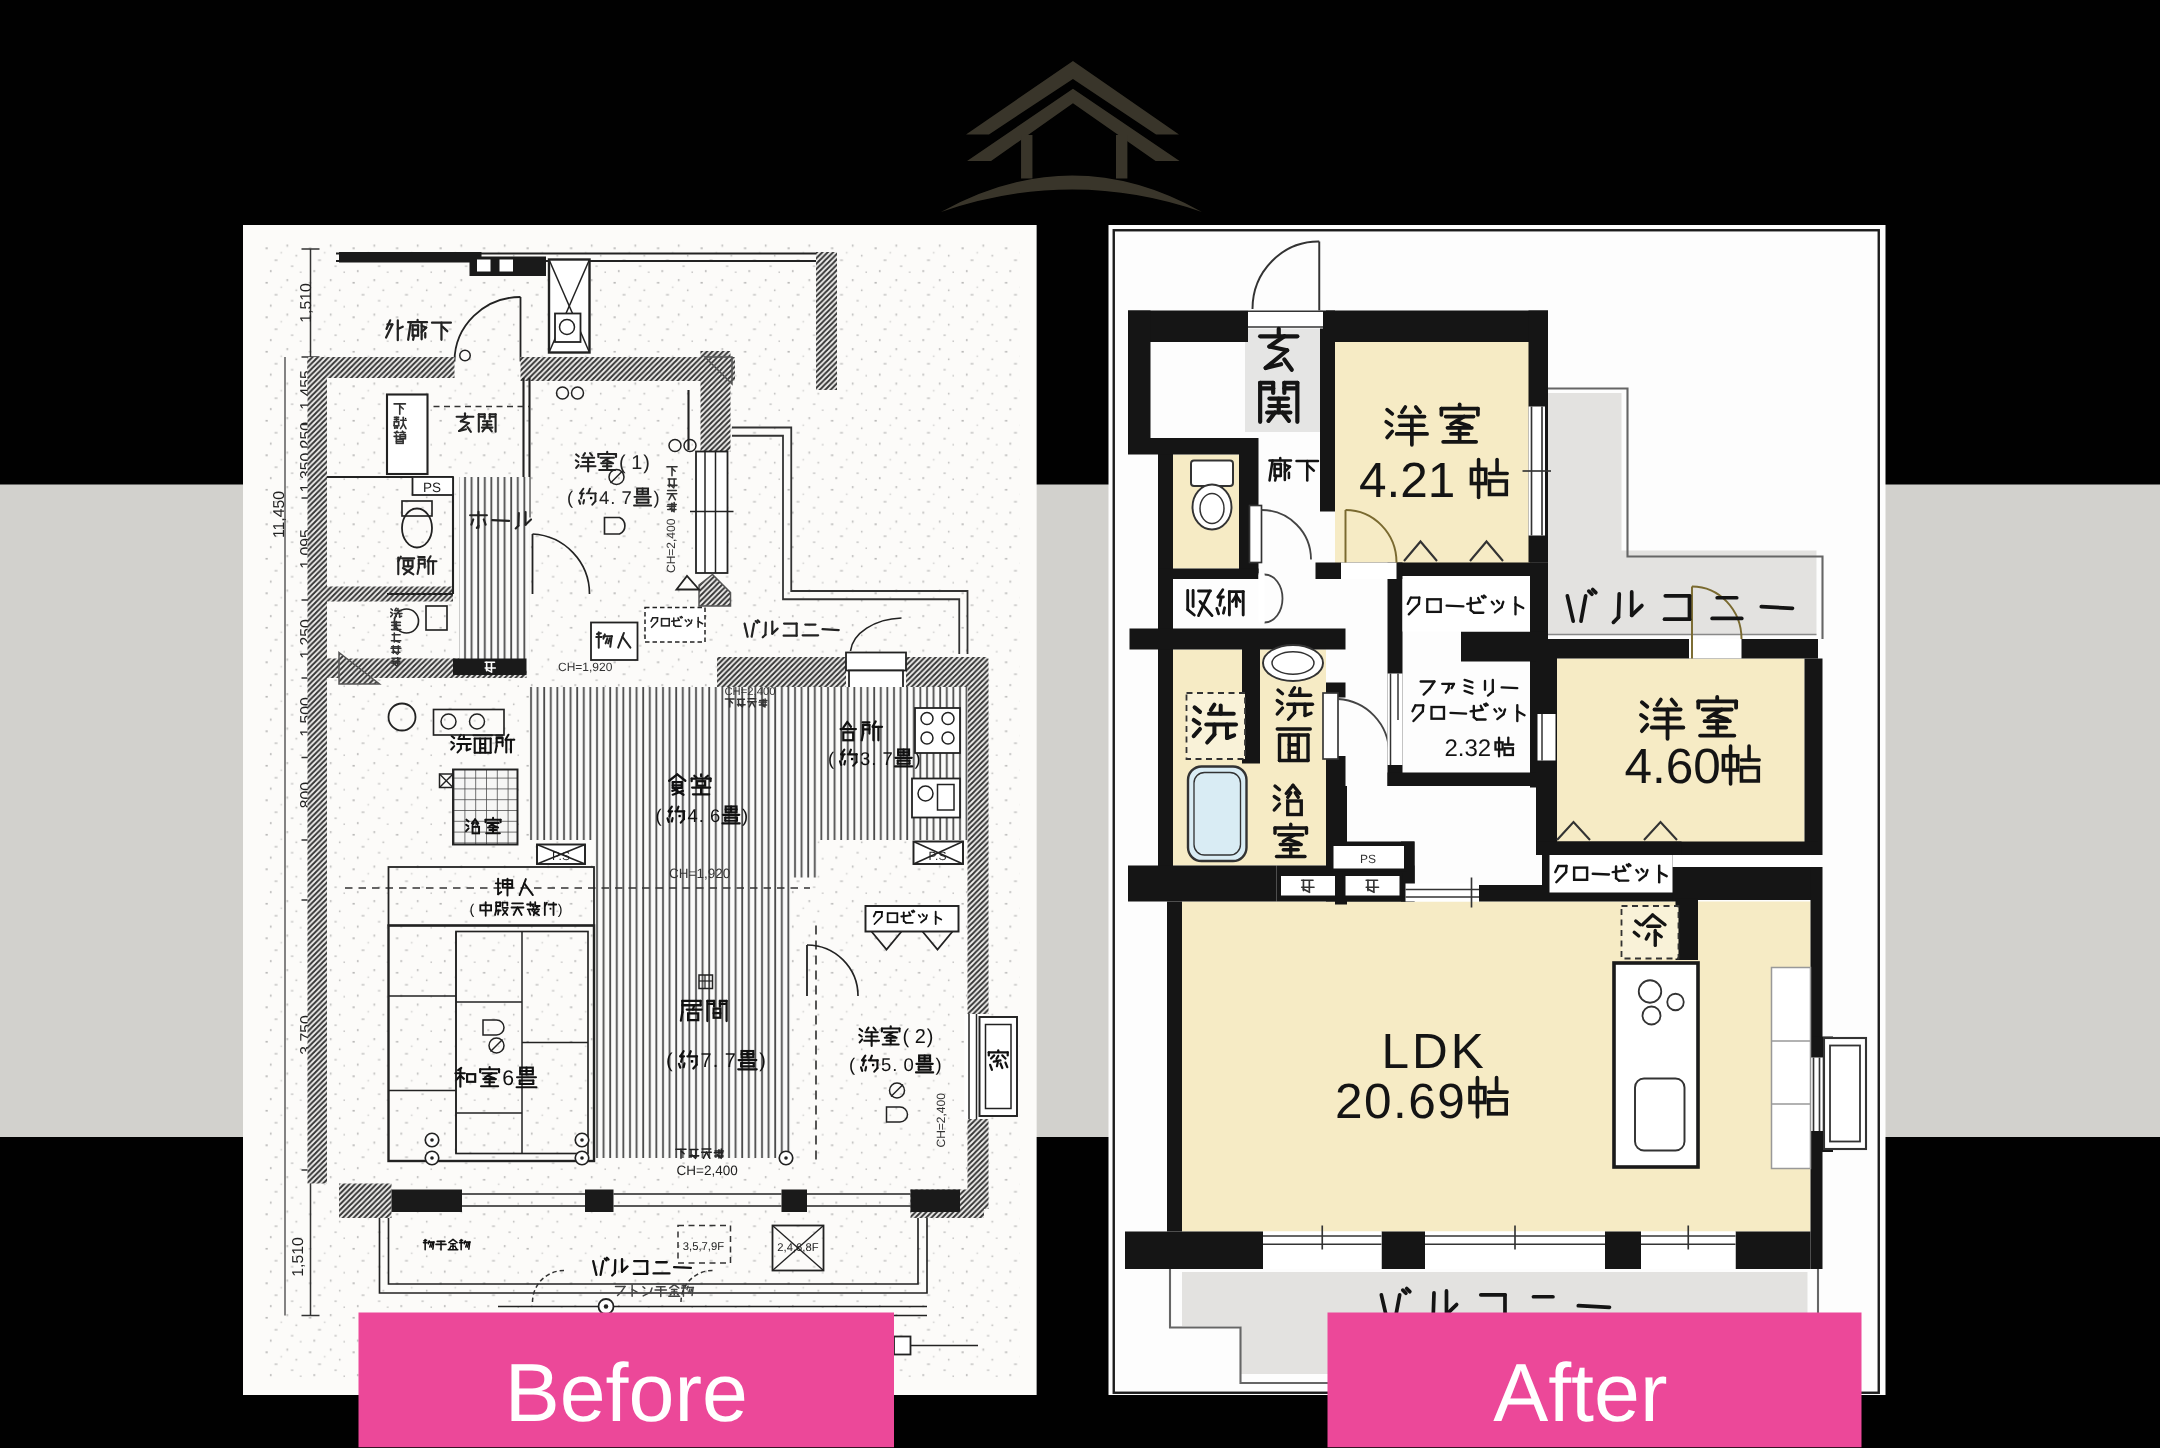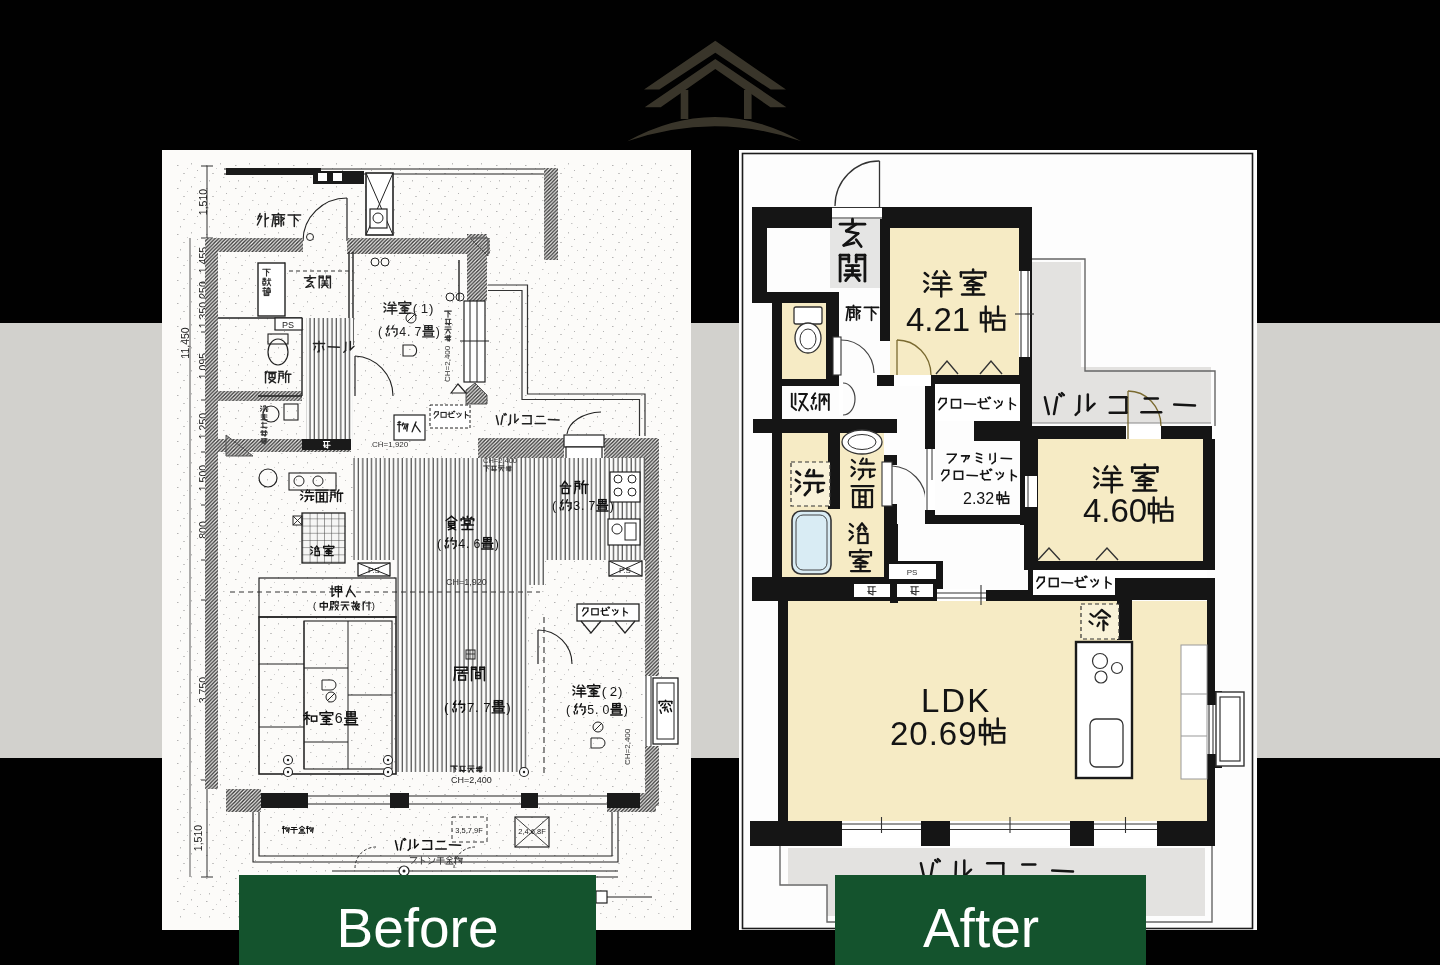--- a/index.html
+++ b/index.html
@@ -1,17 +1,17 @@
 <!DOCTYPE html>
 <html><head><meta charset="utf-8"><style>
 html,body{margin:0;padding:0;width:1440px;height:965px;background:#010101;overflow:hidden}
 body{font-family:"Liberation Sans",sans-serif;position:relative}
 .band{position:absolute;left:0;top:323px;width:1440px;height:435px;background:#d2d1cd}
 .panel{position:absolute;background:#fdfdfd}
-.lab{position:absolute;top:875px;height:90px;background:#14532d;color:#fff;display:flex;align-items:center;justify-content:center;font-size:55px;padding-top:15px;box-sizing:border-box}
+.lab{position:absolute;top:875px;height:90px;background:#ec4899;color:#fff;display:flex;align-items:center;justify-content:center;font-size:55px;padding-top:15px;box-sizing:border-box}
 </style></head><body>
 <div class="band"></div>
 <div class="panel" style="left:162px;top:150px;width:529px;height:780px"></div>
 <div class="panel" style="left:739px;top:150px;width:518px;height:780px"></div>
 <svg width="260" height="130" viewBox="600 18 260 130" style="position:absolute;left:600px;top:18px">
 <g fill="#39352a">
 <path d="M715.3,40.7 L786,89.6 L770.7,89.6 L715.3,52.7 L659.3,89.6 L644,89.6 Z"></path>
 <path d="M715.3,59.1 L786.4,107.3 L770.4,107.3 L715.3,68.9 L660.7,107.3 L644.7,107.3 Z"></path>
 <rect x="680.7" y="90" width="7.6" height="29"></rect>
 <rect x="744" y="90" width="7.6" height="29"></rect>
@@ -1073,12 +1073,12 @@
     <text x="921" y="712" font-size="33" fill="#141414" font-family="Liberation Sans" letter-spacing="2">LDK</text>
     <text x="890" y="745" font-size="33" fill="#141414" font-family="Liberation Sans" letter-spacing="1">20.69</text>
     <use href="#g13" transform="translate(978.0,717.0) scale(29.00)" stroke="#141414" stroke-width="0.085"></use>
     <use href="#g20" transform="translate(914.4,858.0) scale(26.00)" stroke="#141414" stroke-width="0.095"></use>
     <use href="#g21" transform="translate(948.2,858.0) scale(26.00)" stroke="#141414" stroke-width="0.095"></use>
     <use href="#g22" transform="translate(982.0,858.0) scale(26.00)" stroke="#141414" stroke-width="0.095"></use>
     <use href="#g23" transform="translate(1015.8,858.0) scale(26.00)" stroke="#141414" stroke-width="0.095"></use>
     <use href="#g16" transform="translate(1049.6,858.0) scale(26.00)" stroke="#141414" stroke-width="0.095"></use>
   </svg>
 <div class="lab" style="left:239px;width:357px">Before</div>
-<div class="lab" style="left:835px;width:311px;padding-right:19px">After</div>
+<div class="lab" style="left:885px;width:356px;padding-right:19px">After</div>
 </body></html>

